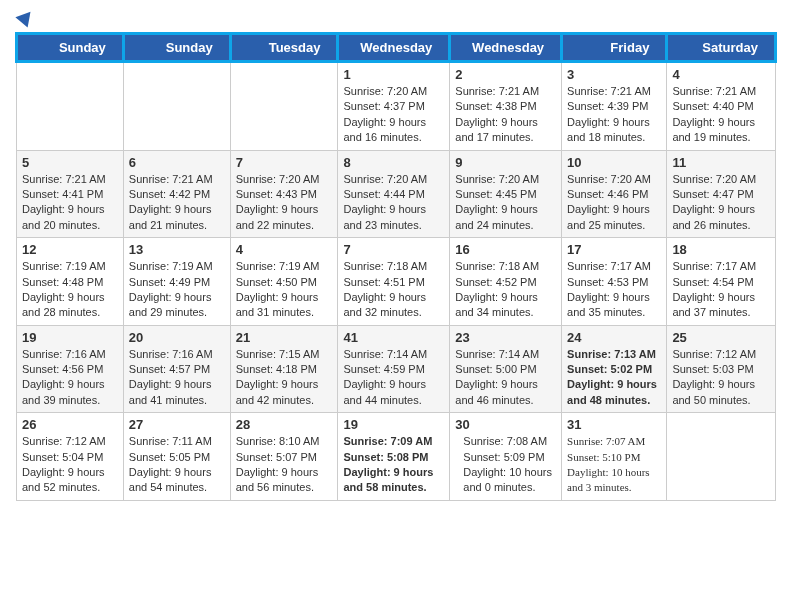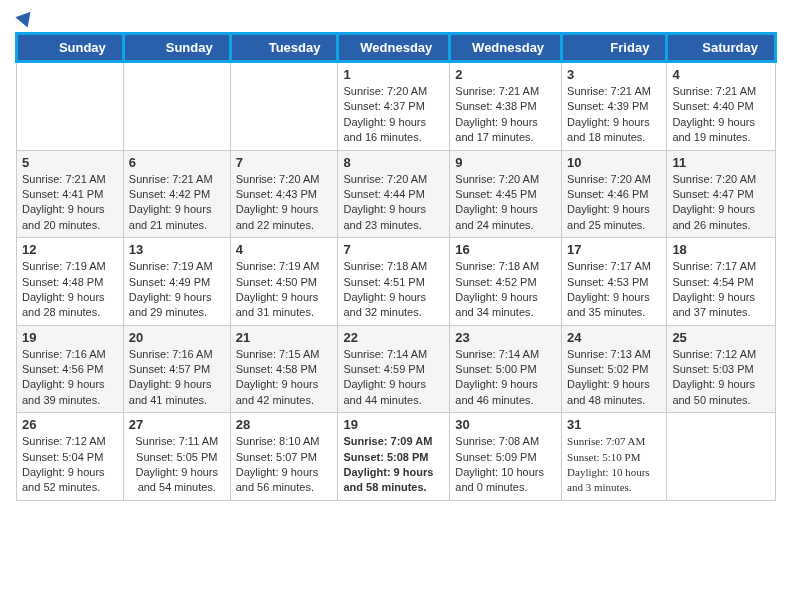--- a/index.html
+++ b/index.html
@@ -286,41 +286,41 @@
           <td>
             <span class="day-num">20</span>
             <div class="day-info" style="white-space: pre-line;">Sunrise: 7:16 AM
 Sunset: 4:57 PM
 Daylight: 9 hours
 and 41 minutes.</div>
           </td>
           <td>
             <span class="day-num">21</span>
             <div class="day-info" style="white-space: pre-line;">Sunrise: 7:15 AM
-Sunset: 4:58 PM
+Sunset: 4:18 PM
 Daylight: 9 hours
 and 42 minutes.</div>
           </td>
           <td>
-            <span class="day-num">22</span>
+            <span class="day-num">41</span>
             <div class="day-info" style="white-space: pre-line;">Sunrise: 7:14 AM
 Sunset: 4:59 PM
 Daylight: 9 hours
 and 44 minutes.</div>
           </td>
           <td>
             <span class="day-num">23</span>
             <div class="day-info" style="white-space: pre-line;">Sunrise: 7:14 AM
 Sunset: 5:00 PM
 Daylight: 9 hours
 and 46 minutes.</div>
           </td>
           <td>
             <span class="day-num">24</span>
-            <div class="day-info" style="white-space: pre-line;">Sunrise: 7:13 AM
+            <div class="day-info" style="white-space: pre-line; font-weight: bold;">Sunrise: 7:13 AM
 Sunset: 5:02 PM
 Daylight: 9 hours
 and 48 minutes.</div>
           </td>
           <td>
             <span class="day-num">25</span>
             <div class="day-info" style="white-space: pre-line;">Sunrise: 7:12 AM
 Sunset: 5:03 PM
 Daylight: 9 hours
 and 50 minutes.</div>
@@ -329,42 +329,42 @@
         <tr>
           <td>
             <span class="day-num">26</span>
             <div class="day-info" style="white-space: pre-line;">Sunrise: 7:12 AM
 Sunset: 5:04 PM
 Daylight: 9 hours
 and 52 minutes.</div>
           </td>
           <td>
             <span class="day-num">27</span>
-            <div class="day-info" style="white-space: pre-line; text-align: center;">Sunrise: 7:11 AM
+            <div class="day-info" style="white-space: pre-line;">Sunrise: 7:11 AM
 Sunset: 5:05 PM
 Daylight: 9 hours
 and 54 minutes.</div>
           </td>
           <td>
             <span class="day-num">28</span>
             <div class="day-info" style="white-space: pre-line;">Sunrise: 8:10 AM
 Sunset: 5:07 PM
 Daylight: 9 hours
 and 56 minutes.</div>
           </td>
           <td>
             <span class="day-num">19</span>
             <div class="day-info" style="white-space: pre-line; font-weight: bold;">Sunrise: 7:09 AM
 Sunset: 5:08 PM
 Daylight: 9 hours
 and 58 minutes.</div>
           </td>
           <td>
             <span class="day-num">30</span>
-            <div class="day-info" style="white-space: pre-line;">Sunrise: 7:08 AM
+            <div class="day-info" style="white-space: pre-line; margin-left: 8px;">Sunrise: 7:08 AM
 Sunset: 5:09 PM
 Daylight: 10 hours
 and 0 minutes.</div>
           </td>
           <td>
             <span class="day-num">31</span>
             <div class="day-info" style="white-space: pre-line; font-family: Liberation Serif, serif;">Sunrise: 7:07 AM
 Sunset: 5:10 PM
 Daylight: 10 hours
 and 3 minutes.</div>

